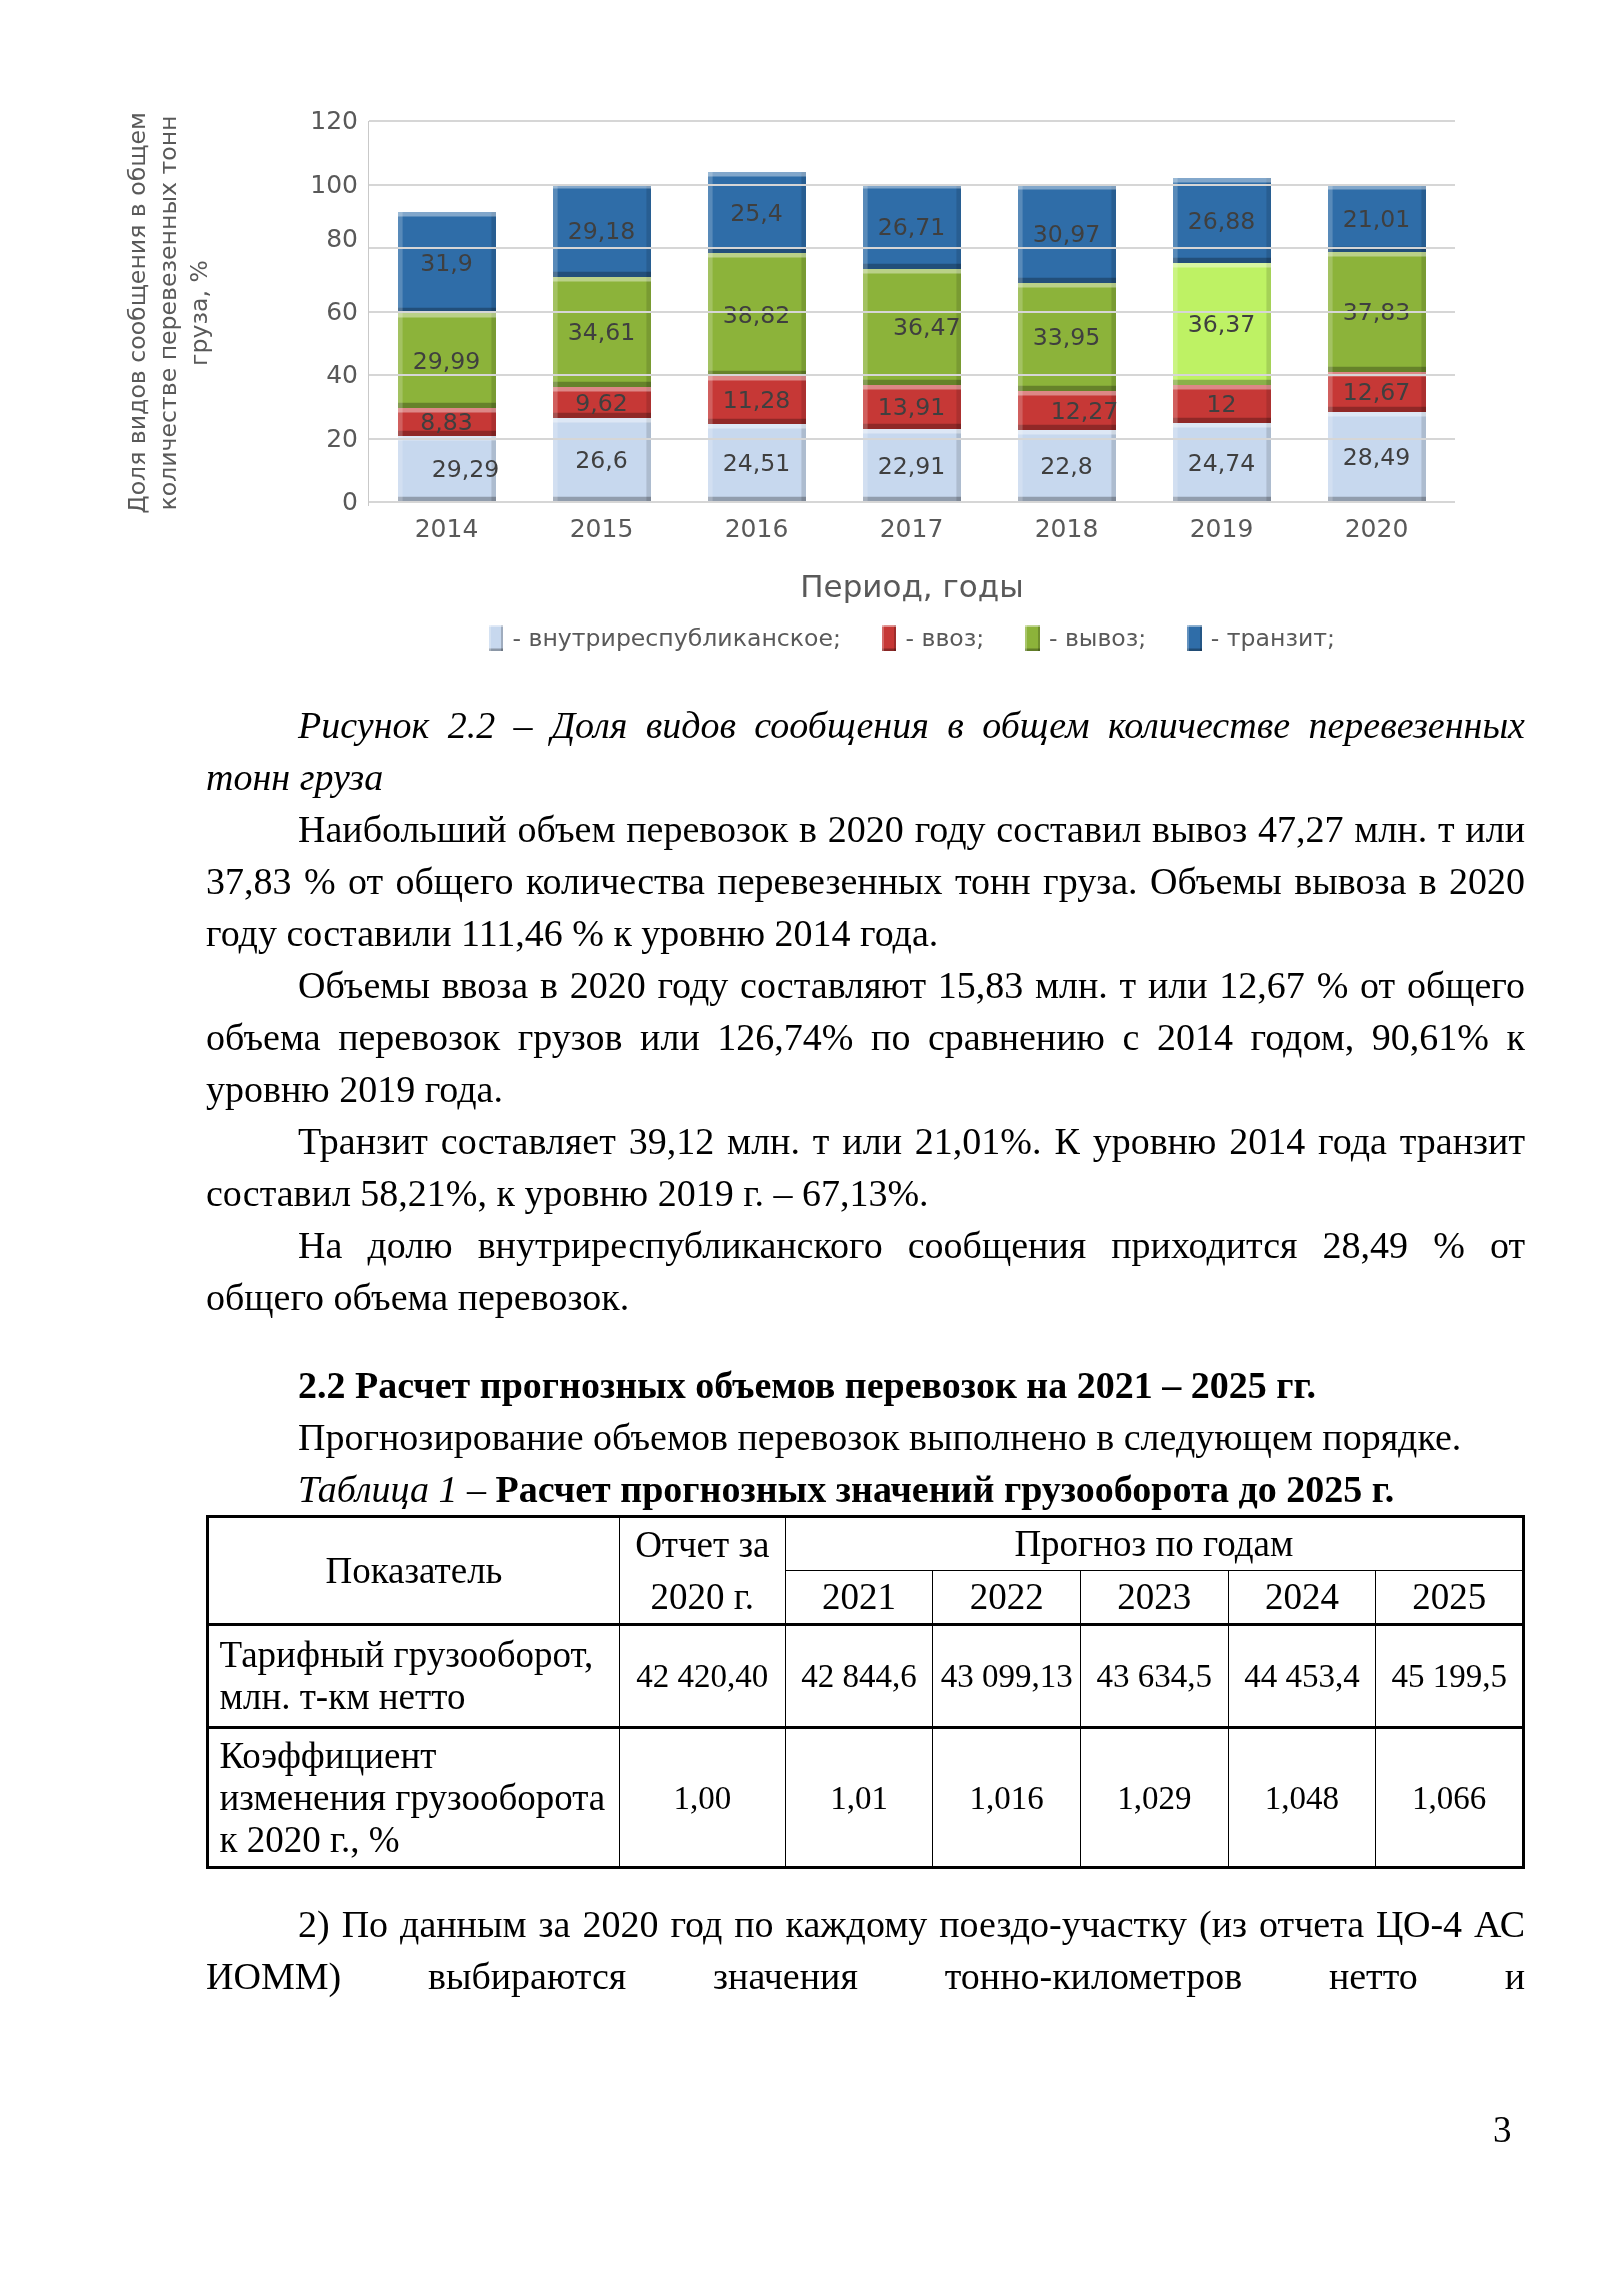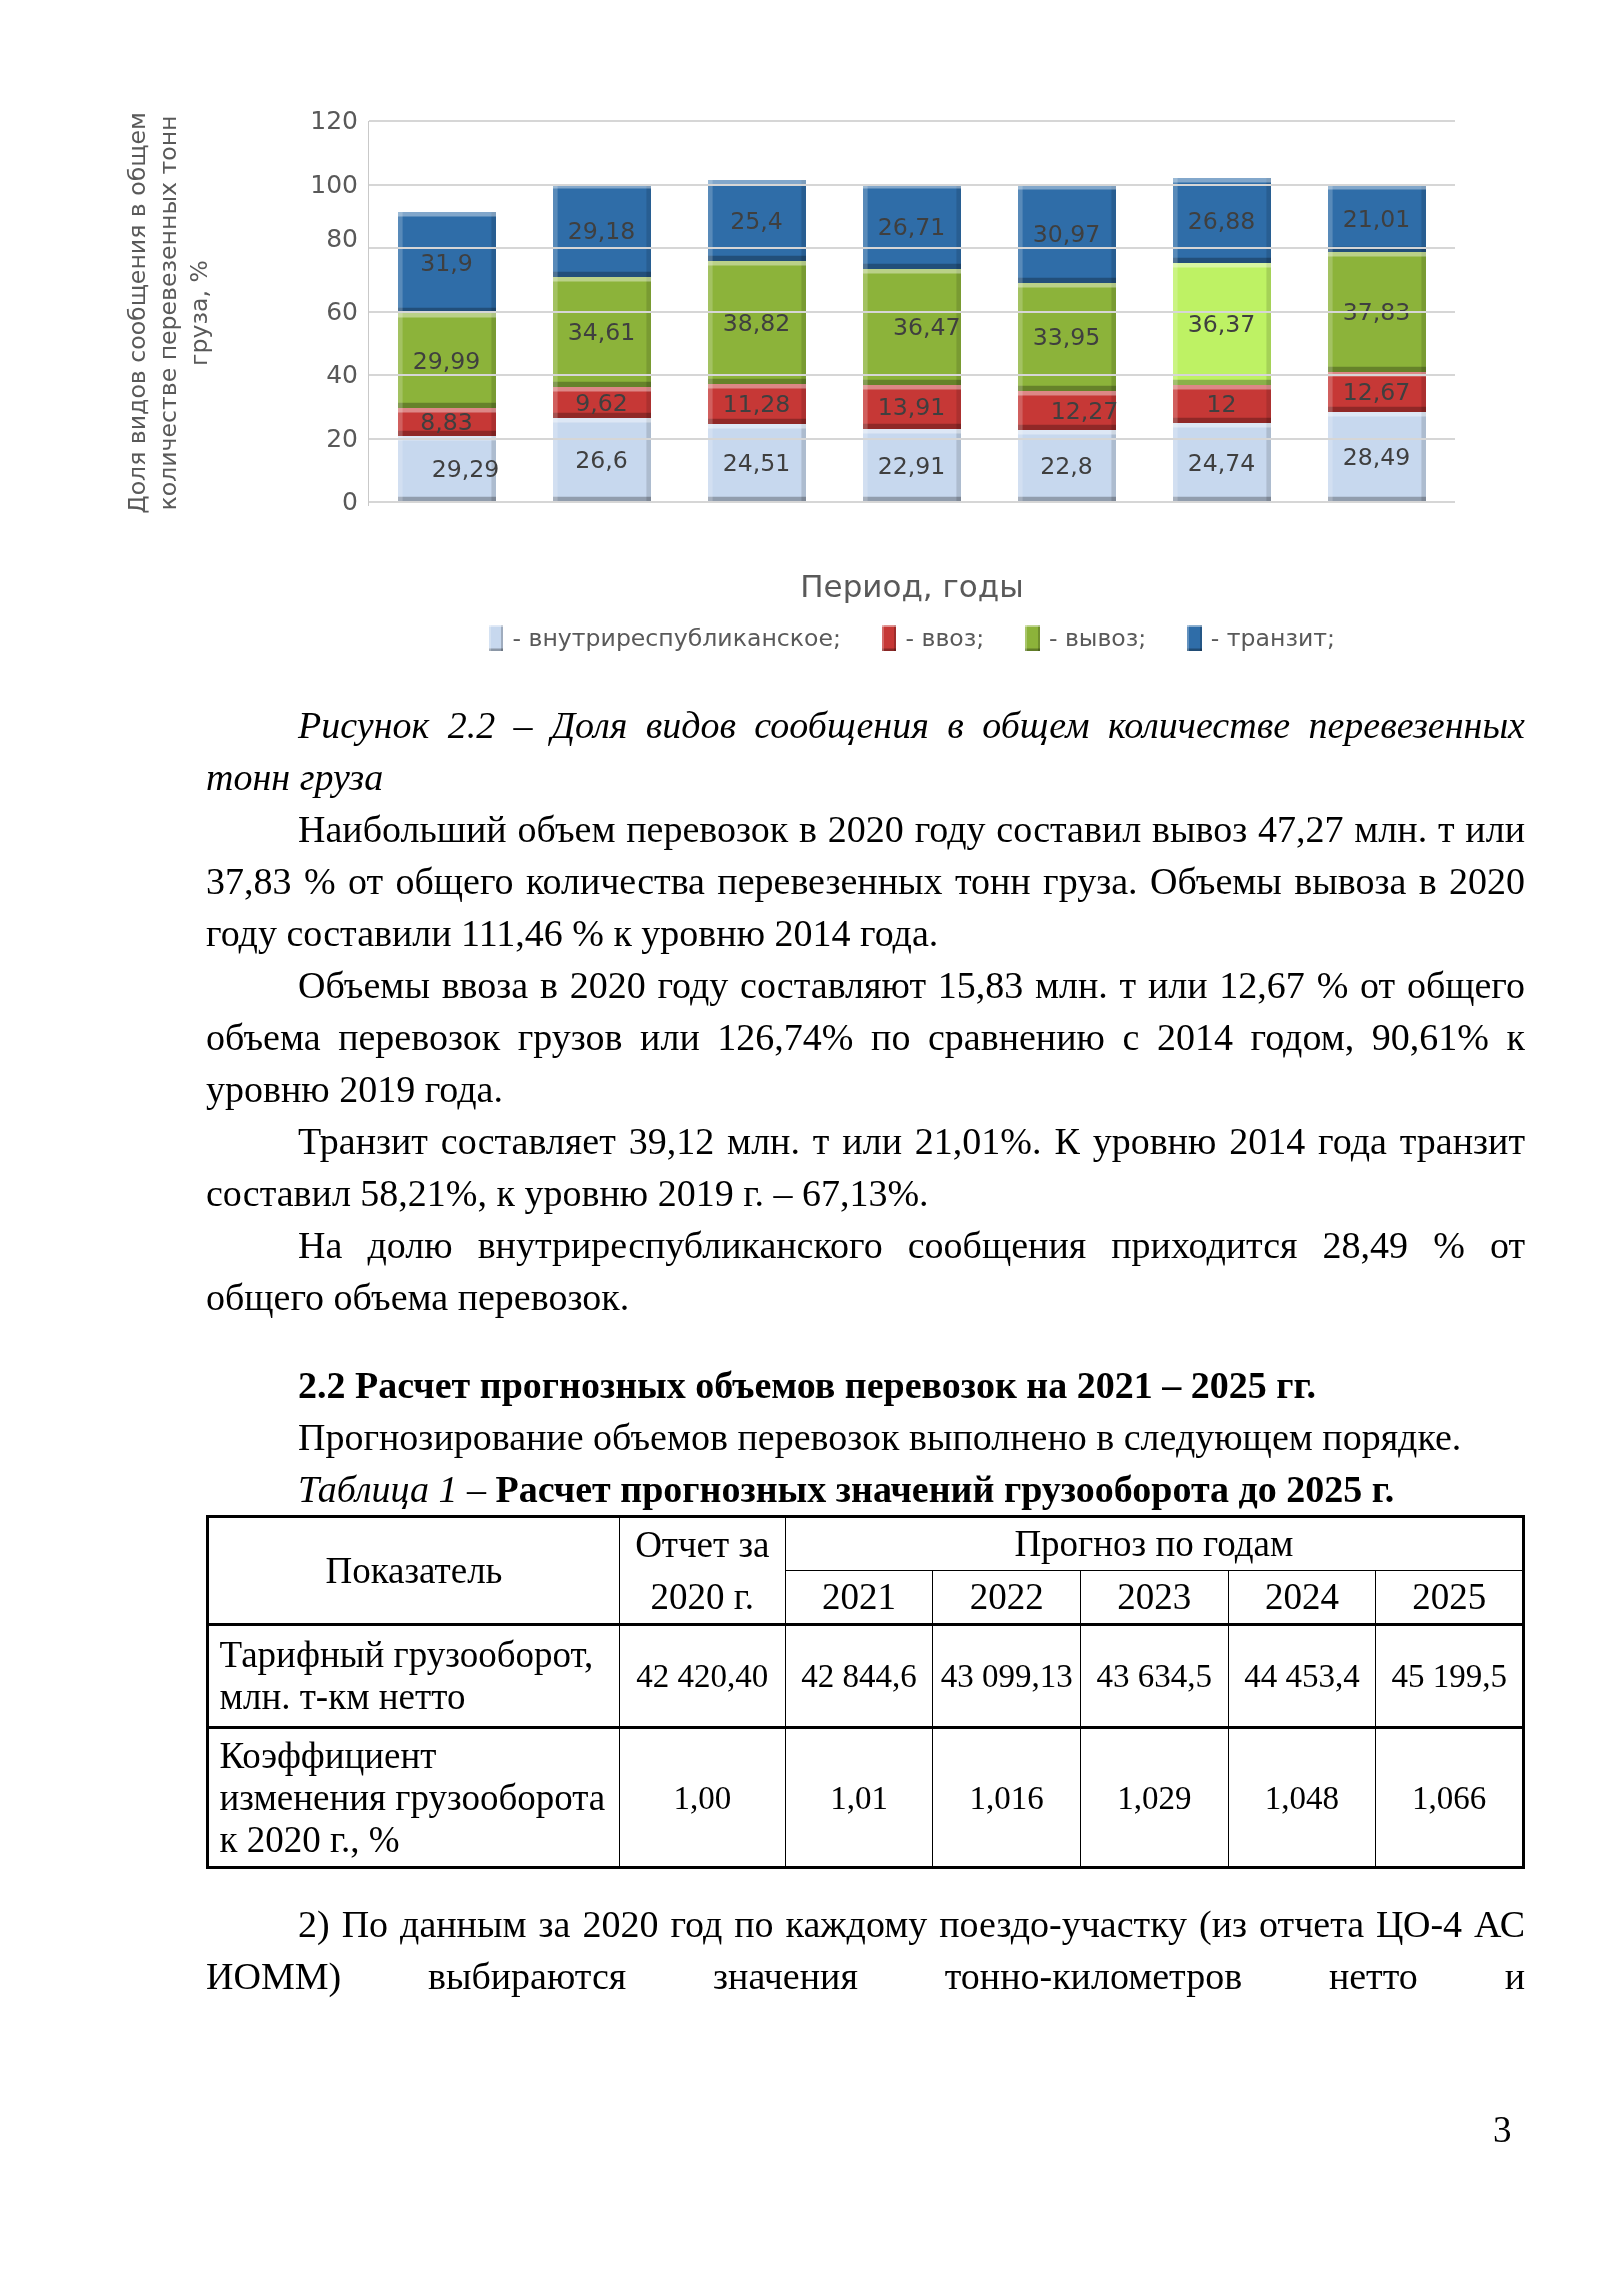--- a/index.html
+++ b/index.html
@@ -116,21 +116,21 @@
               <div class="seg" style="height: 93px; background: rgb(47, 109, 168);">
                 <span class="seg-label">29,18</span>
               </div>
             </div>
           </div>
           <div class="slot" style="width: 155px;">
             <div class="bar">
               <div class="seg" style="height: 78px; background: rgb(199, 216, 238);">
                 <span class="seg-label">24,51</span>
               </div>
-              <div class="seg" style="height: 40px; background: rgb(198, 56, 54);">
+              <div class="seg" style="height: 48px; background: rgb(198, 56, 54);">
                 <span class="seg-label">11,28</span>
               </div>
               <div class="seg" style="height: 123px; background: rgb(140, 179, 58);">
                 <span class="seg-label">38,82</span>
               </div>
               <div class="seg" style="height: 81px; background: rgb(47, 109, 168);">
                 <span class="seg-label">25,4</span>
               </div>
             </div>
           </div>
@@ -206,20 +206,29 @@
         <div class="gridline" style="bottom: 126px;"></div>
         <div class="ytick" style="bottom: 114px;">40</div>
         <div class="gridline" style="bottom: 189px;"></div>
         <div class="ytick" style="bottom: 177px;">60</div>
         <div class="gridline" style="bottom: 253px;"></div>
         <div class="ytick" style="bottom: 250px;">80</div>
         <div class="gridline" style="bottom: 316px;"></div>
         <div class="ytick" style="bottom: 304px;">100</div>
         <div class="gridline" style="bottom: 380px;"></div>
         <div class="ytick" style="bottom: 368px;">120</div>
+      </div>
+    <div class="x-labels">
+        <div class="x-label" style="width: 155px;">2014</div>
+        <div class="x-label" style="width: 155px;">2015</div>
+        <div class="x-label" style="width: 155px;">2016</div>
+        <div class="x-label" style="width: 155px;">2017</div>
+        <div class="x-label" style="width: 155px;">2018</div>
+        <div class="x-label" style="width: 155px;">2019</div>
+        <div class="x-label" style="width: 155px;">2020</div>
       </div>
     <div class="x-title">Период, годы</div>
     <div class="legend">
         <div class="legend-item">
           <span class="legend-marker" style="background: rgb(199, 216, 238);"></span>
           <span class="legend-label">- внутриреспубликанское;</span>
         </div>
         <div class="legend-item">
           <span class="legend-marker" style="background: rgb(198, 56, 54);"></span>
           <span class="legend-label">- ввоз;</span>

